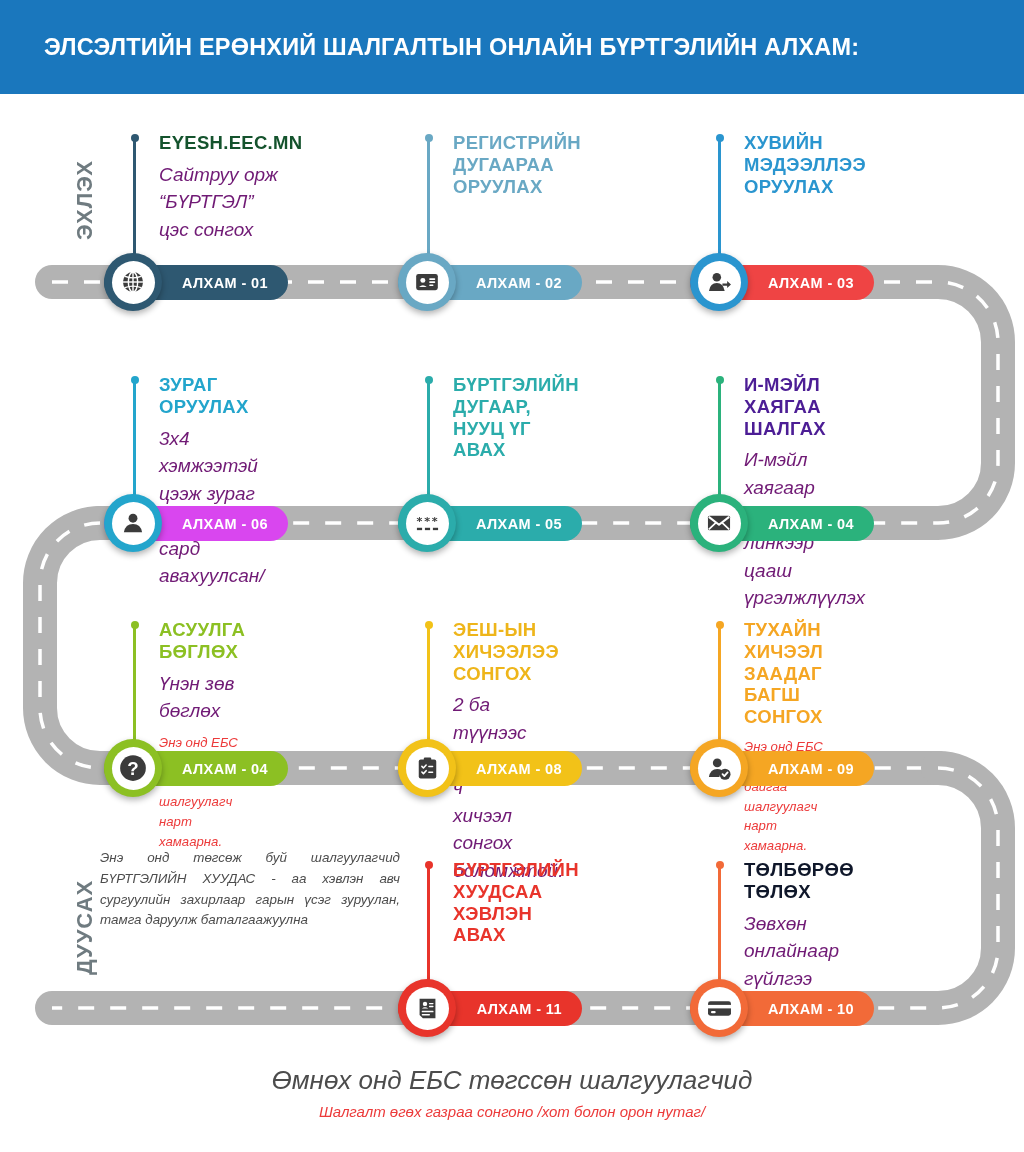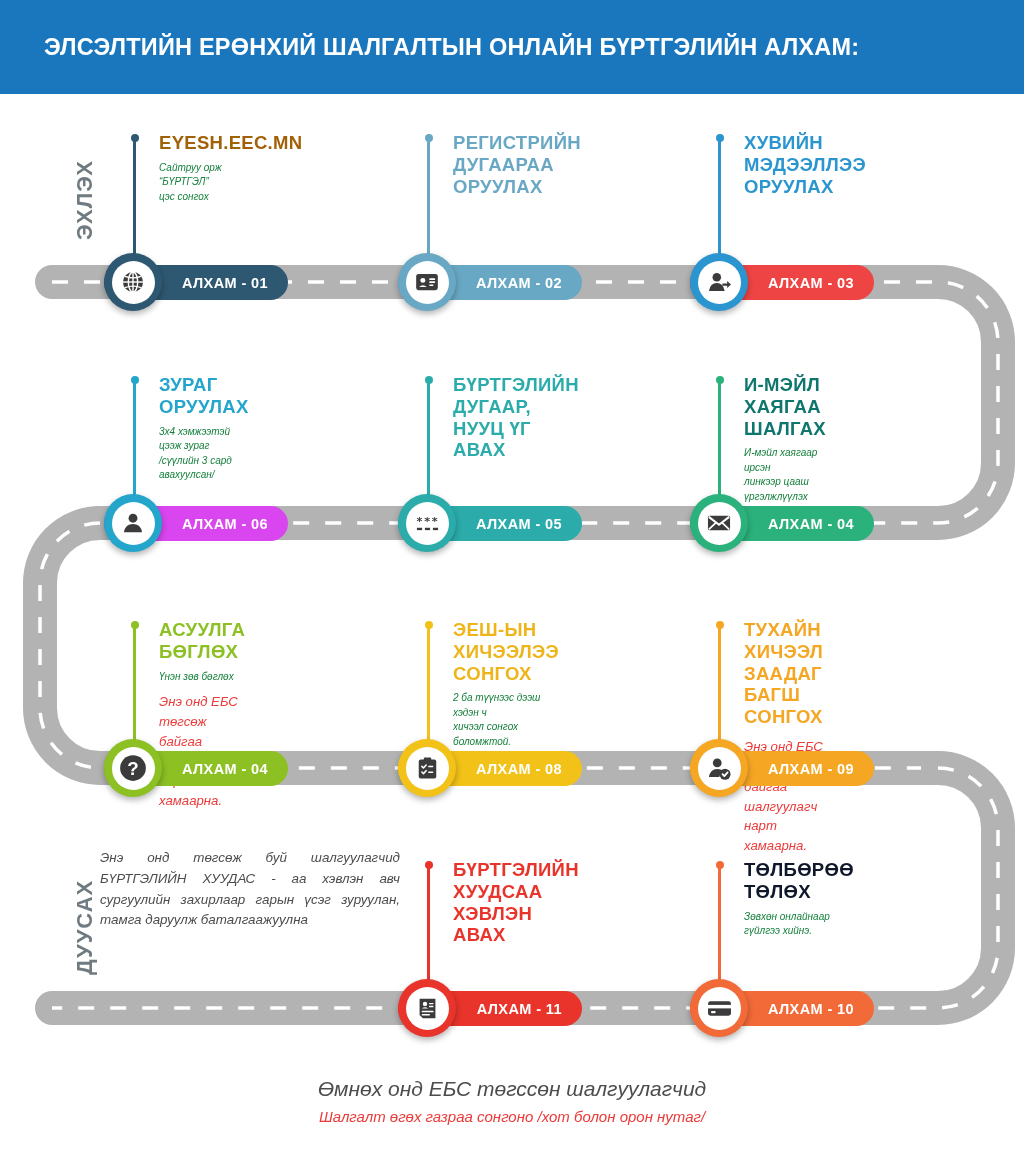--- a/index.html
+++ b/index.html
@@ -41,22 +41,22 @@
   .stem .dot {
     position:absolute; left:-2.5px; top:-4px;
     width:8px; height:8px; border-radius:50%;
   }
   .step-text { position:absolute; left:26px; top:-6px; }
   .step-title {
     font-size:18.5px; font-weight:bold; line-height:1.18;
     white-space:pre-line; letter-spacing:0.3px;
   }
   .step-sub {
-    margin-top:7px; font-size:10px; font-style:italic;
-    color:#15803d; line-height:1.45; white-space:pre-line;
+    margin-top:7px; font-size:19px; font-style:italic;
+    color:#701a75; line-height:1.45; white-space:pre-line;
   }
   .step-note {
     margin-top:8px; font-size:13.2px; font-style:italic;
     color:#ec3a3a; line-height:1.5; white-space:pre-line;
   }
 
   
   .pill {
     position:absolute; height:35px; border-radius:18px;
     display:flex; align-items:center; justify-content:flex-end;
@@ -78,21 +78,21 @@
   
   .finish-text {
     position:absolute; font-size:13.4px; font-style:italic;
     color:#4c4c4c; line-height:1.55; text-align:justify;
   }
   .finish-text b { font-weight:normal; font-style:italic; }
 
   
   .footer { position:absolute; left:0; width:1024px; text-align:center; }
   .footer-line1 {
-    font-size:21px; font-style:italic; color:#4c4c4c; font-weight:500;margin-top:12px;
+    font-size:26px; font-style:italic; color:#4c4c4c; font-weight:500;
   }
   .footer-line2 {
     margin-top:7px; font-size:15px; font-style:italic; color:#ec3a3a;
   }
 </style>
 </head>
 <body>
 
 <div id="page">
 
@@ -122,21 +122,21 @@
   </svg>
 
   <div class="vlabel" style="left:72px; top:240px;">ЭХЛЭХ</div>
   <div class="vlabel" style="left:72px; top:975px;">ДУУСАХ</div>
 
   <div class="step" style="left:133px; top:138px;">
     <div class="stem" style="height:122px; background:#2e5871;">
       <div class="dot" style="background:#2e5871;"></div>
     </div>
     <div class="step-text">
-      <div class="step-title" style="color:#a16207;">EYESH.EEC.MN</div>
+      <div class="step-title" style="color:#14532d;">EYESH.EEC.MN</div>
       <div class="step-sub">Сайтруу орж
 “БҮРТГЭЛ”
 цэс сонгох</div>
     </div>
   </div>
 
   <div class="step" style="left:427px; top:138px;">
     <div class="stem" style="height:122px; background:#69a8c4;">
       <div class="dot" style="background:#69a8c4;"></div>
     </div>
@@ -181,21 +181,21 @@
 НУУЦ ҮГ АВАХ</div>
       <div class="step-sub"></div>
     </div>
   </div>
 
   <div class="step" style="left:718px; top:380px;">
     <div class="stem" style="height:122px; background:#2bb27c;">
       <div class="dot" style="background:#2bb27c;"></div>
     </div>
     <div class="step-text">
-      <div class="step-title" style="color:#0f766e;">И-МЭЙЛ ХАЯГАА
+      <div class="step-title" style="color:#4c1d95;">И-МЭЙЛ ХАЯГАА
 ШАЛГАХ</div>
       <div class="step-sub">И-мэйл хаягаар ирсэн
 линкээр цааш үргэлжлүүлэх</div>
     </div>
   </div>
 
   <div class="step" style="left:133px; top:625px;">
     <div class="stem" style="height:122px; background:#8cc023;">
       <div class="dot" style="background:#8cc023;"></div>
     </div>

